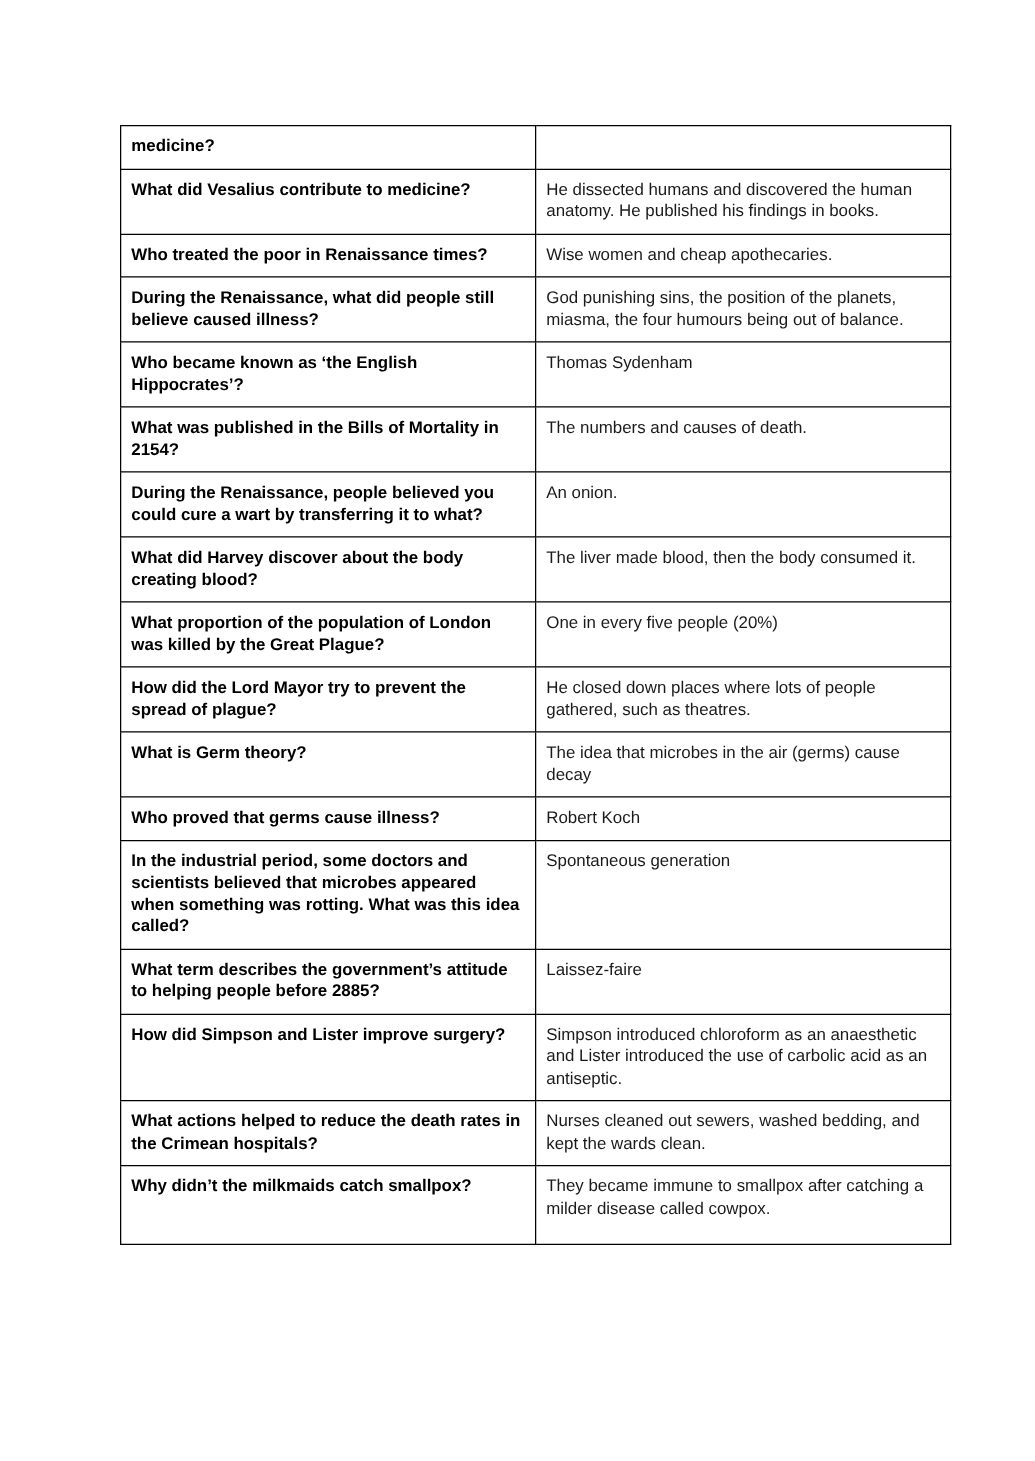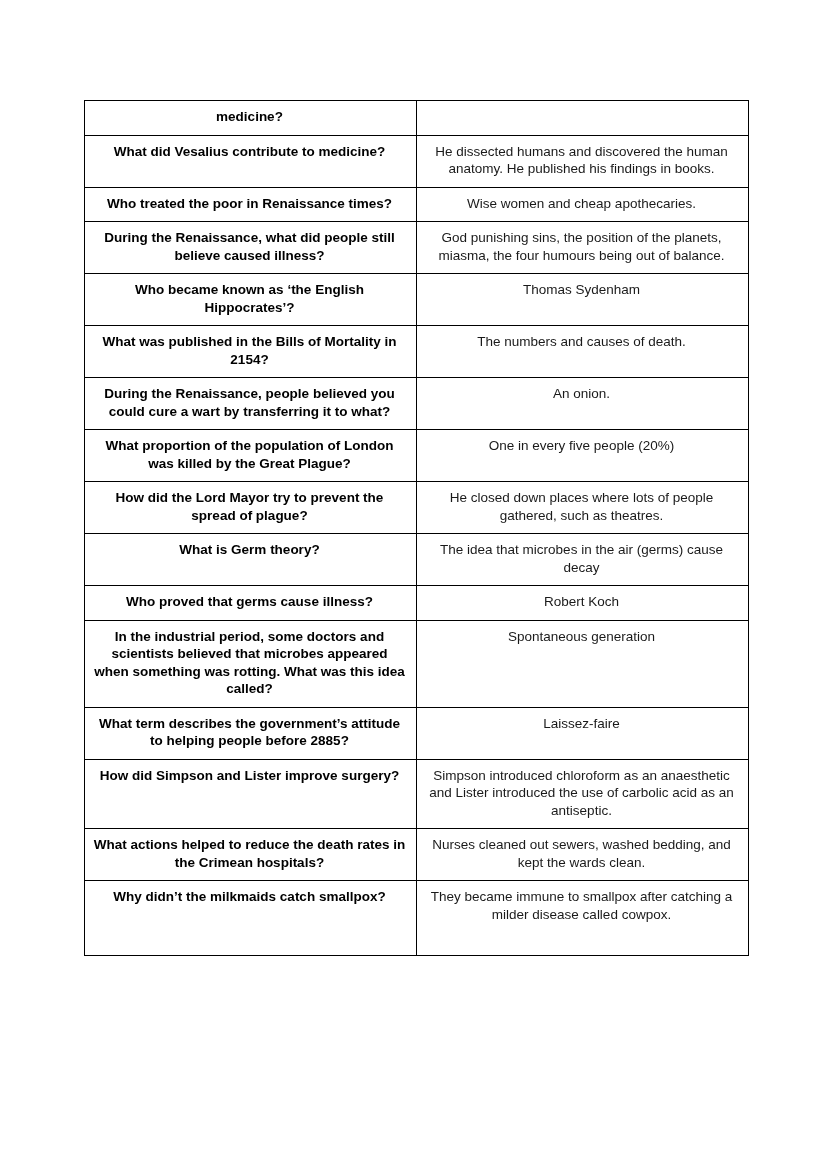--- a/index.html
+++ b/index.html
@@ -10,47 +10,46 @@
   .canvas {
     position: relative;
     width: 828px;
     height: 1169px;
     background: #ffffff;
     overflow: hidden;
     font-family: "Liberation Sans", sans-serif;
   }
   table.qa-table {
     position: absolute;
-    left: 84px;
+    left: 96px;
     top: 100px;
     width: 626px;
     border-collapse: collapse;
     table-layout: fixed;
-    text-align: center;
   }
   table.qa-table td {
     border: 1px solid #000000;
     vertical-align: top;
     padding: 7px 10px 9px 8px;
     font-size: 13.5px;
     line-height: 17.5px;
     color: #000000;
     word-wrap: break-word;
   }
   table.qa-table td.q {
     width: 313px;
     font-weight: bold;
   }
   table.qa-table td.a {
     width: 313px;
     font-weight: normal;
     color: #1a1a1a;
   }
   table.qa-table tr:last-child td {
-    padding-bottom: 32px;
+    padding-bottom: 20px;
   }
 </style>
 </head>
 <body>
 
 <div class="canvas">
   <table class="qa-table">
     <tbody id="qa-body">
         <tr>
           <td class="q">medicine?</td>
@@ -72,20 +71,24 @@
           <td class="q">Who became known as ‘the English Hippocrates’?</td>
           <td class="a">Thomas Sydenham</td>
         </tr>
         <tr>
           <td class="q">What was published in the Bills of Mortality in 2154?</td>
           <td class="a">The numbers and causes of death.</td>
         </tr>
         <tr>
           <td class="q">During the Renaissance, people believed you could cure a wart by transferring it to what?</td>
           <td class="a">An onion.</td>
+        </tr>
+        <tr>
+          <td class="q">What did Harvey discover about the body creating blood?</td>
+          <td class="a">The liver made blood, then the body consumed it.</td>
         </tr>
         <tr>
           <td class="q">What proportion of the population of London was killed by the Great Plague?</td>
           <td class="a">One in every five people (20%)</td>
         </tr>
         <tr>
           <td class="q">How did the Lord Mayor try to prevent the spread of plague?</td>
           <td class="a">He closed down places where lots of people gathered, such as theatres.</td>
         </tr>
         <tr>

